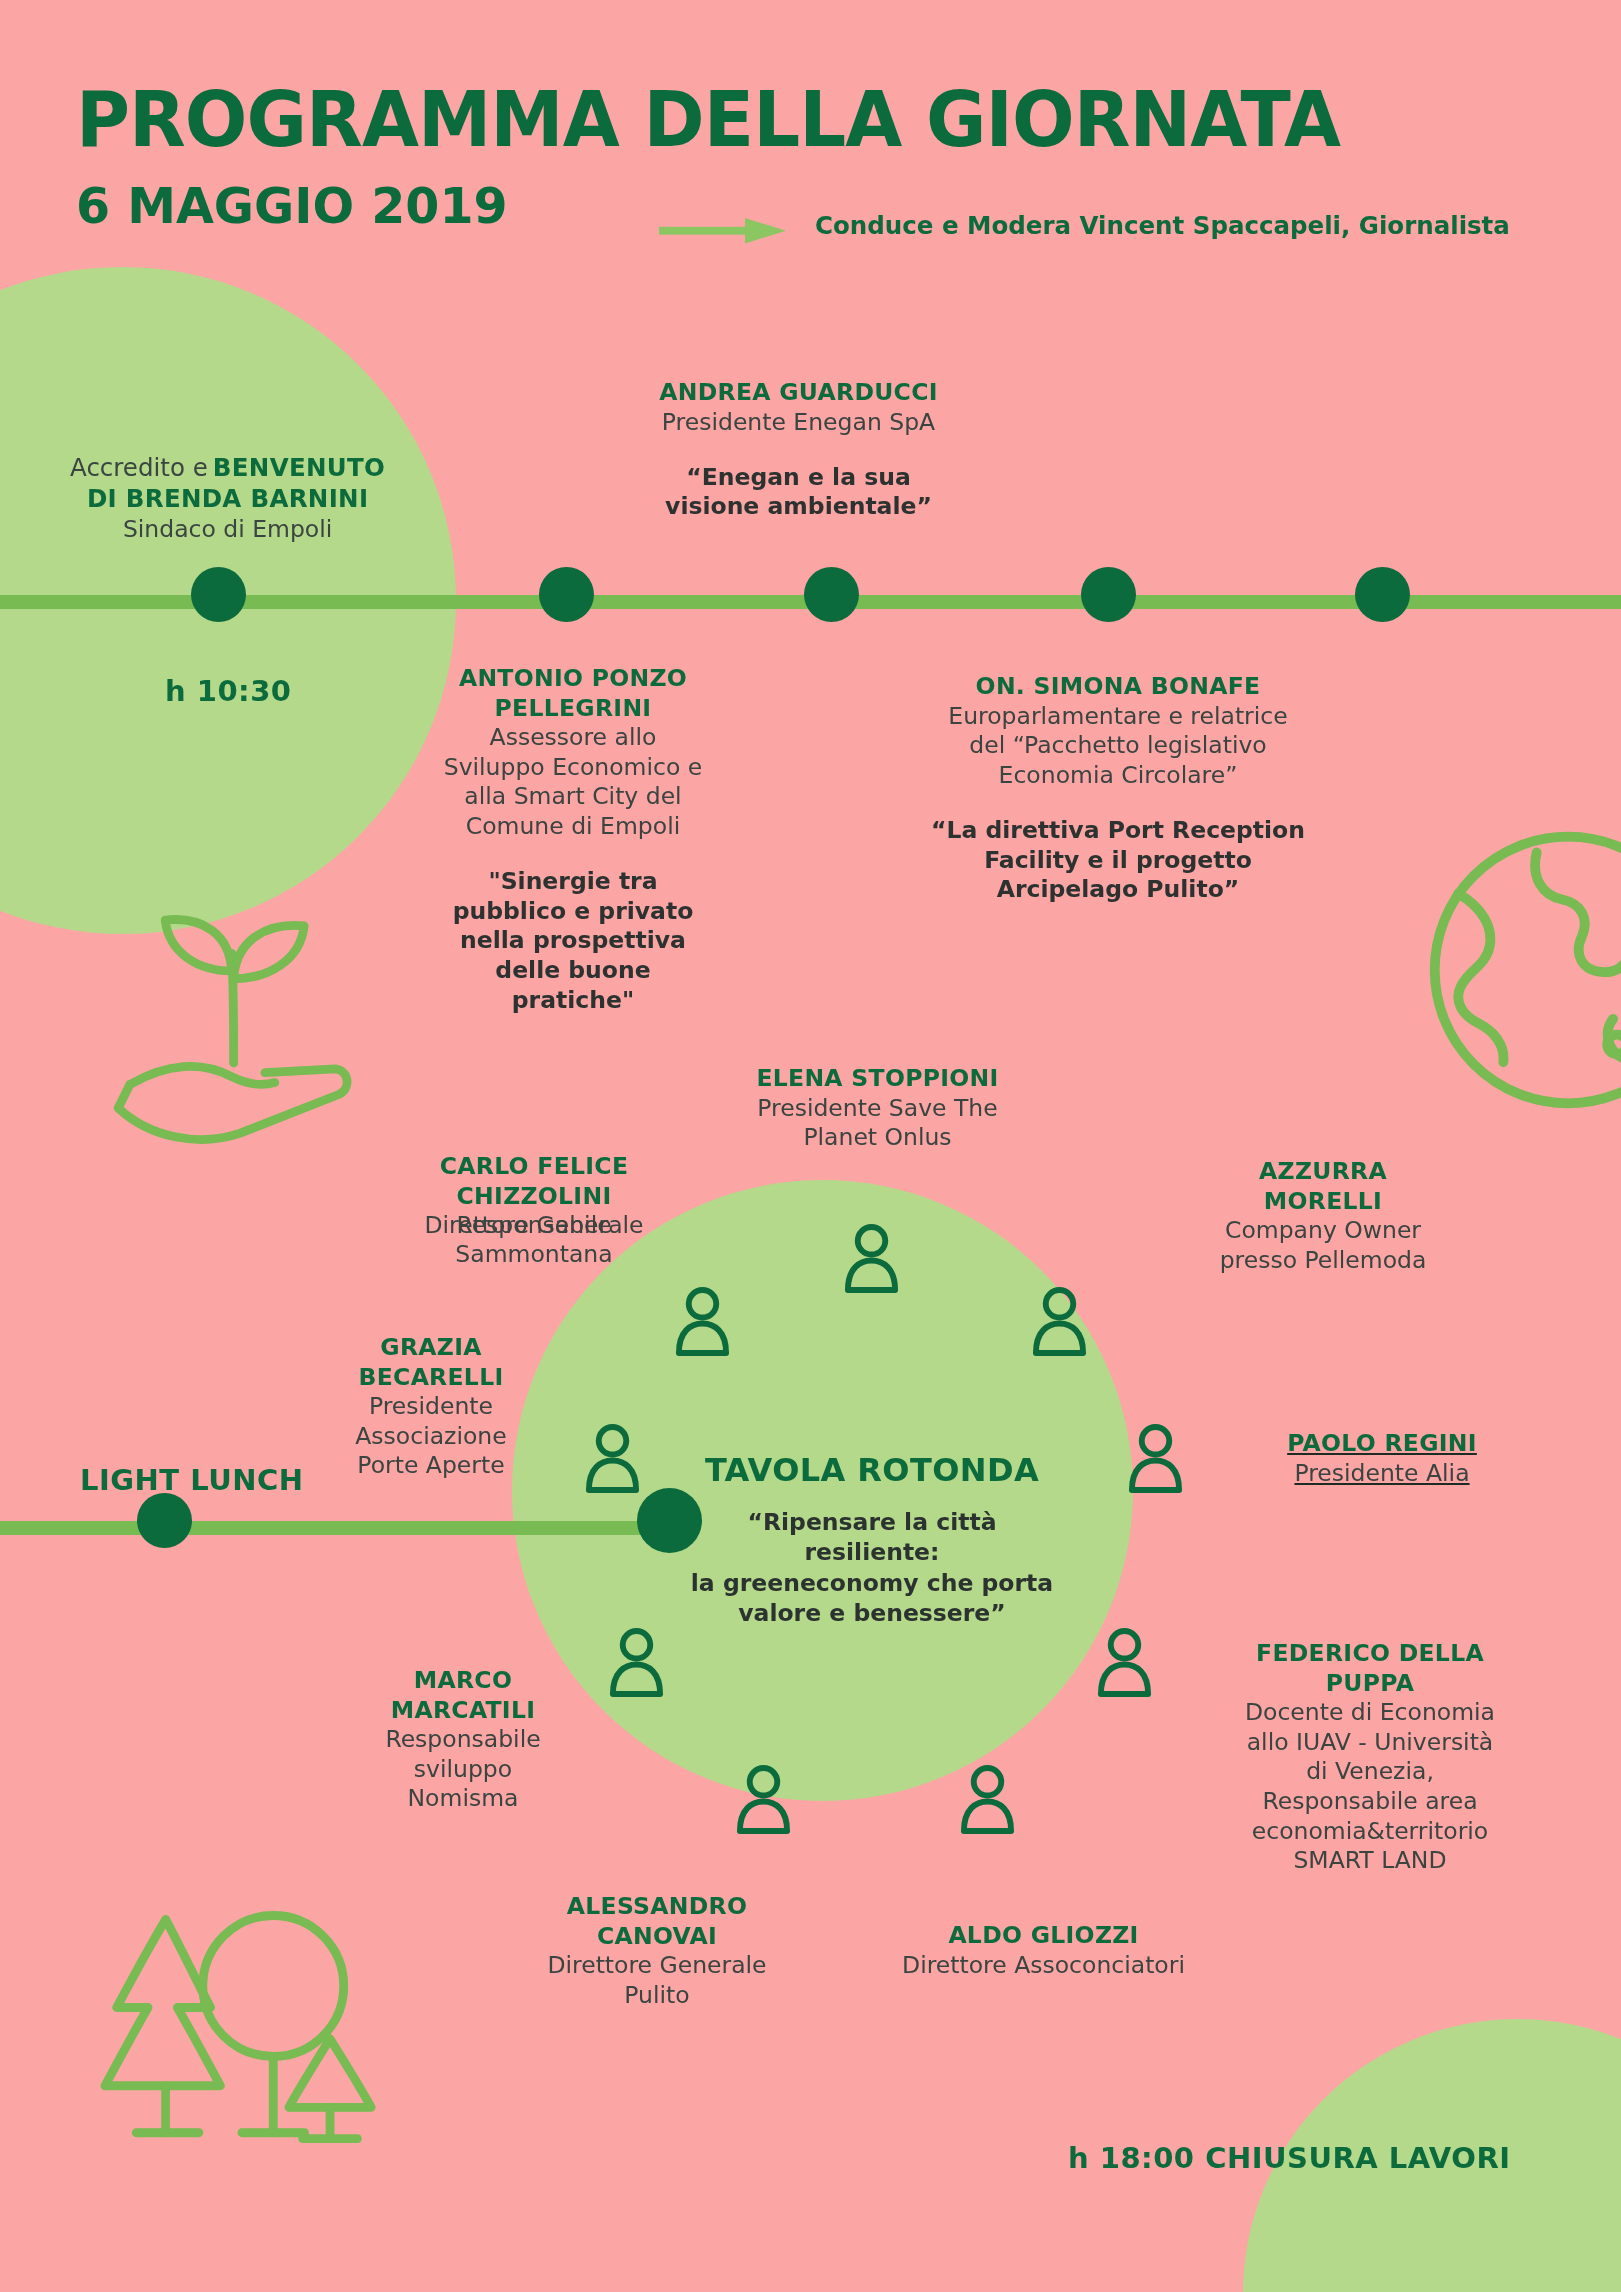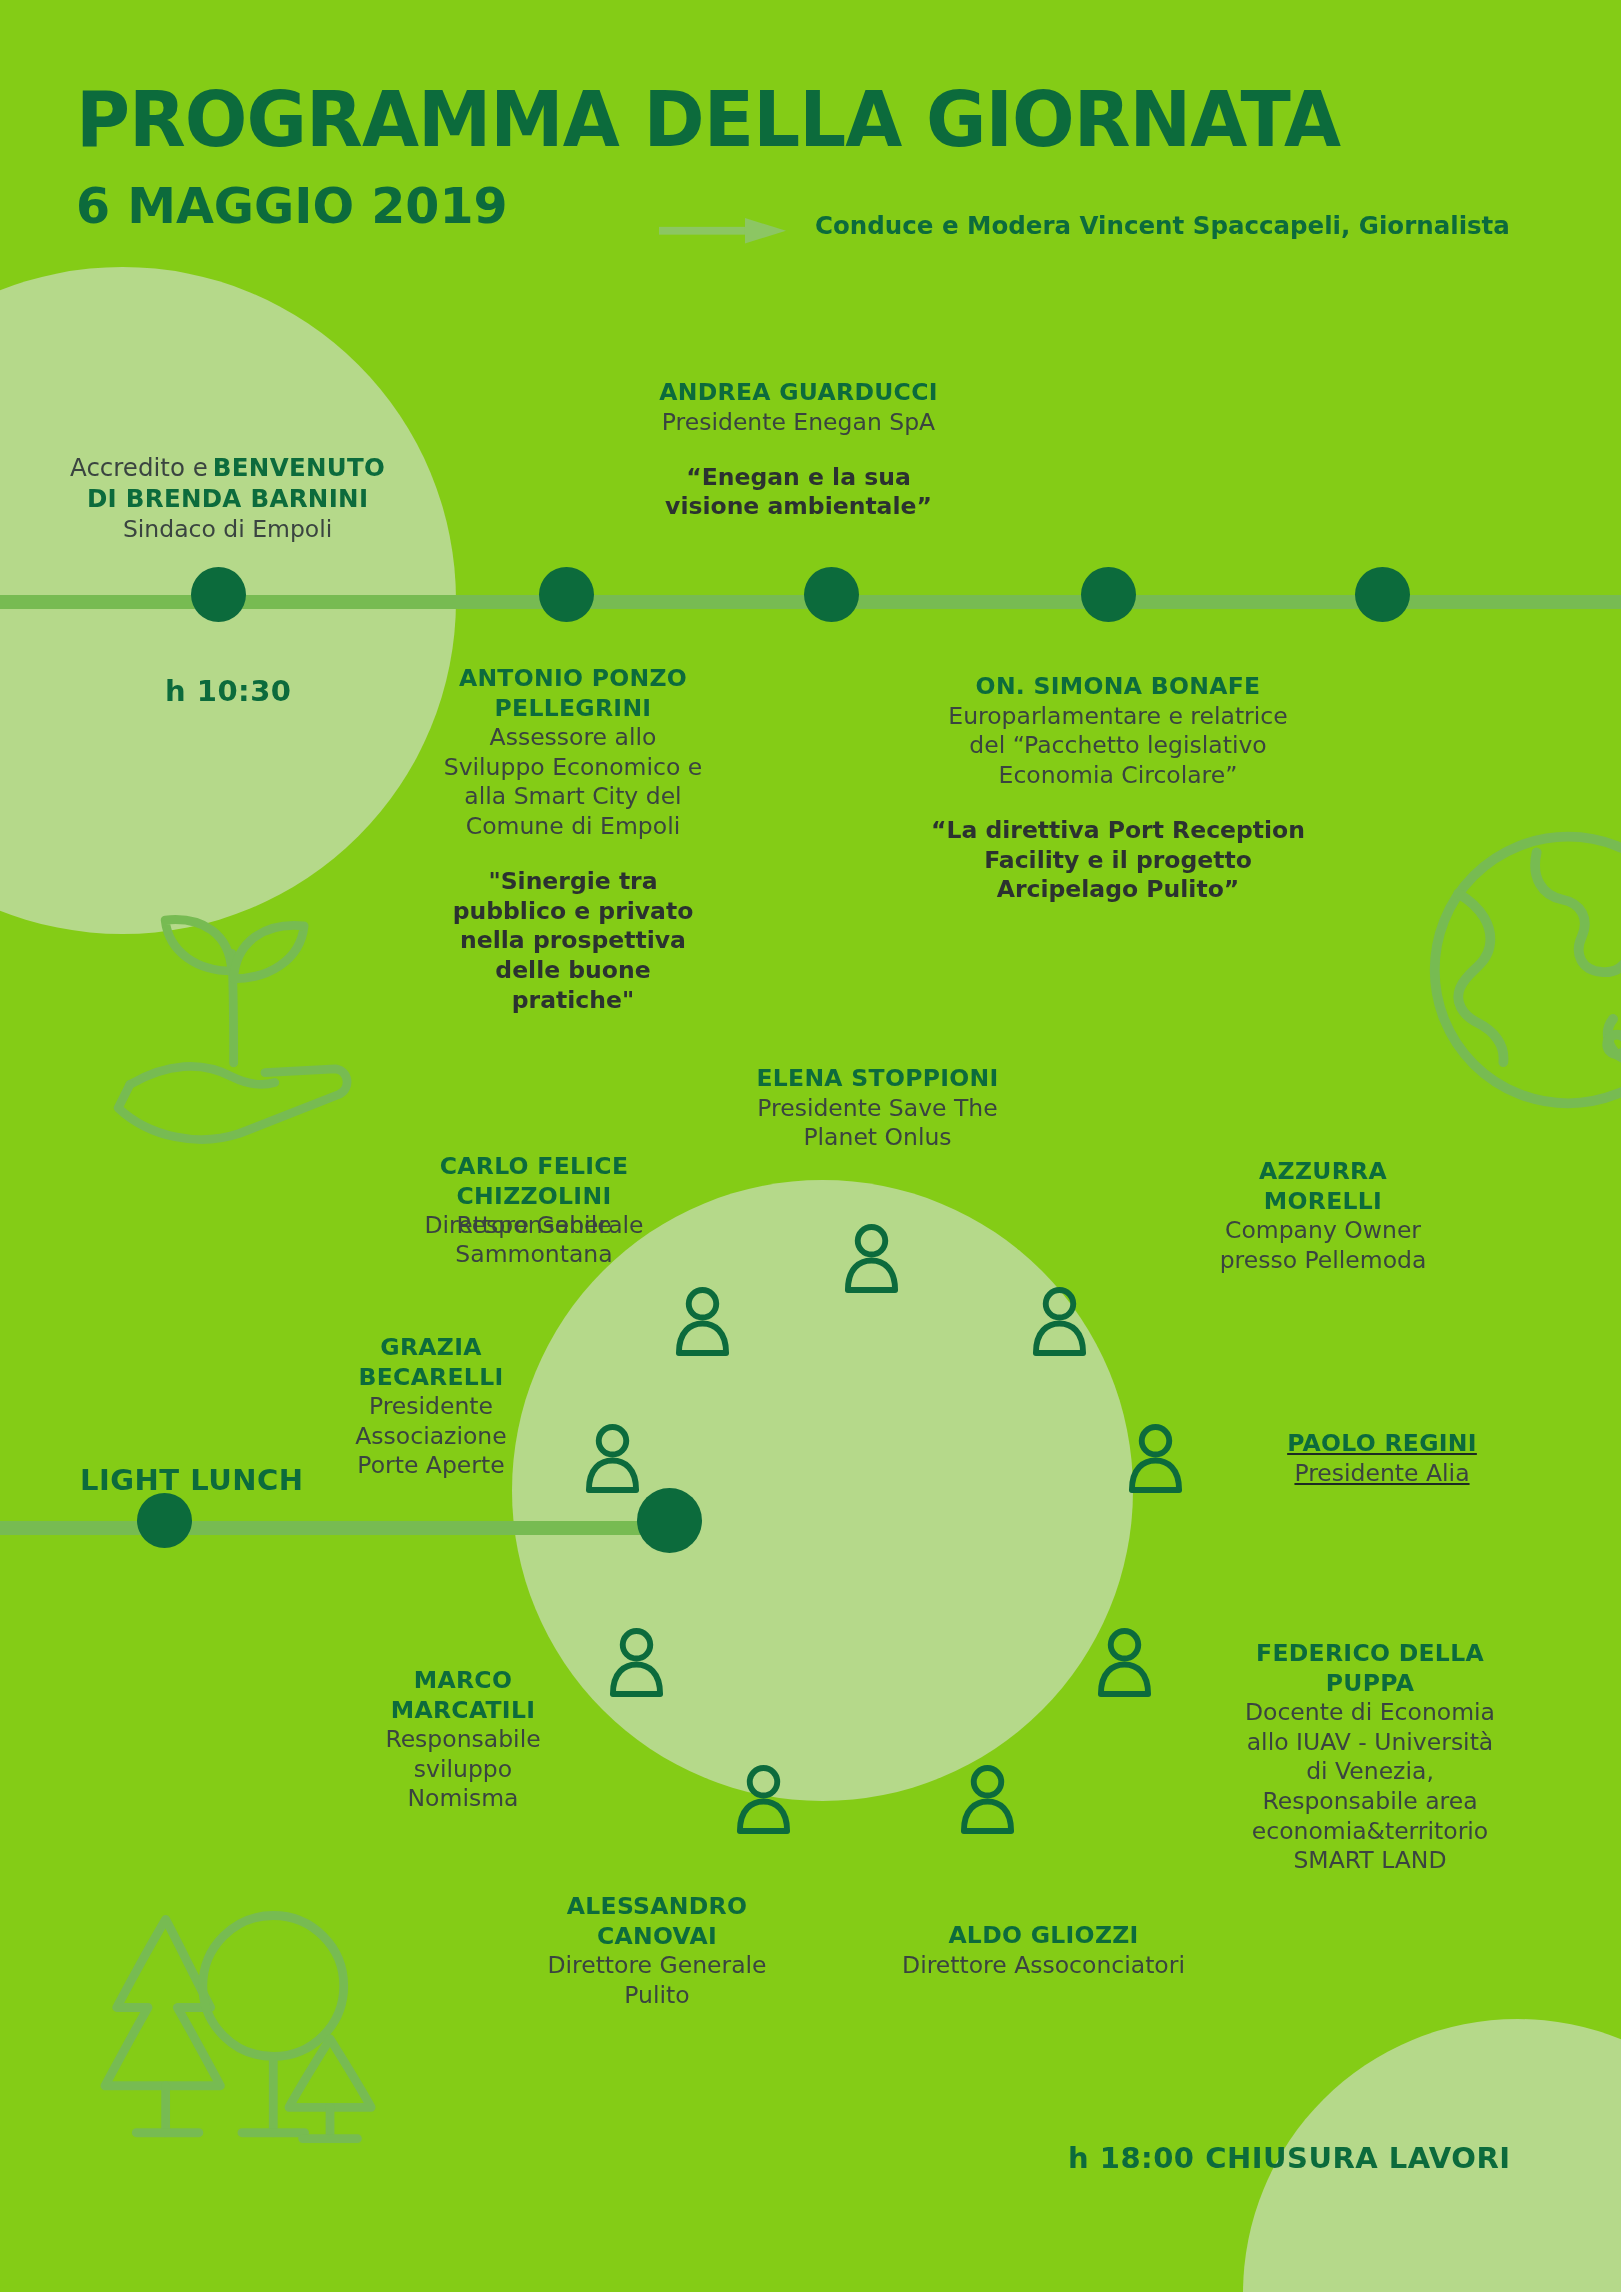--- a/index.html
+++ b/index.html
@@ -5,21 +5,21 @@
   html,body{margin:0;padding:0;background:#ffffff;}
   body{
     font-family:"DejaVu Sans","Liberation Sans",sans-serif;
     color:#1c2b23;
   }
   #poster{
     position:relative;
     width:1621px;
     height:2293px;
     overflow:hidden;
-    background:#84cc16;
+    background:#fca5a5;
   }
   .abs{position:absolute;}
 
   
   #title{
     left:76px; top:82px;
     font-size:76px;
     font-weight:bold;
     letter-spacing:-1px;
     color:#0c6b3c;
@@ -229,20 +229,28 @@
   <svg class="abs" id="icon-globe" viewBox="0 0 300 300">
     <g fill="none" stroke="#77bb52" stroke-width="10" stroke-linecap="round" stroke-linejoin="round">
       <circle cx="150" cy="150" r="136"></circle>
       <path d="M38 72 C62 86 74 106 70 126 C66 146 48 150 40 168 C34 182 42 196 58 204 C74 212 86 226 84 244"></path>
       <path d="M118 30 C112 56 124 74 144 78 C164 82 172 98 164 116 C156 134 164 150 184 152 C204 154 214 140 214 122 C214 104 226 94 244 98"></path>
       <path d="M196 200 C186 212 190 232 206 240 C220 246 232 240 238 226"></path>
       <circle cx="200" cy="226" r="10"></circle>
     </g>
   </svg>
 
+  <div id="table-center">
+    <div class="tt">TAVOLA ROTONDA</div>
+    <div class="tq">
+      <div>“Ripensare la città resiliente:</div>
+      <div>la greeneconomy che porta</div>
+      <div>valore e benessere”</div>
+    </div>
+  </div>
 
   <svg class="person" style="left:843px;top:1223px;" viewBox="0 0 58 72">
       <g fill="none" stroke="#0c6b3c" stroke-width="6" stroke-linecap="round" stroke-linejoin="round">
         <circle cx="29" cy="18" r="14"></circle>
         <path d="M5 68 C5 46 17 38 29 38 C41 38 53 46 53 68 Z"></path>
       </g>
     </svg>
   <svg class="person" style="left:674px;top:1286px;" viewBox="0 0 58 72">
       <g fill="none" stroke="#0c6b3c" stroke-width="6" stroke-linecap="round" stroke-linejoin="round">
         <circle cx="29" cy="18" r="14"></circle>

